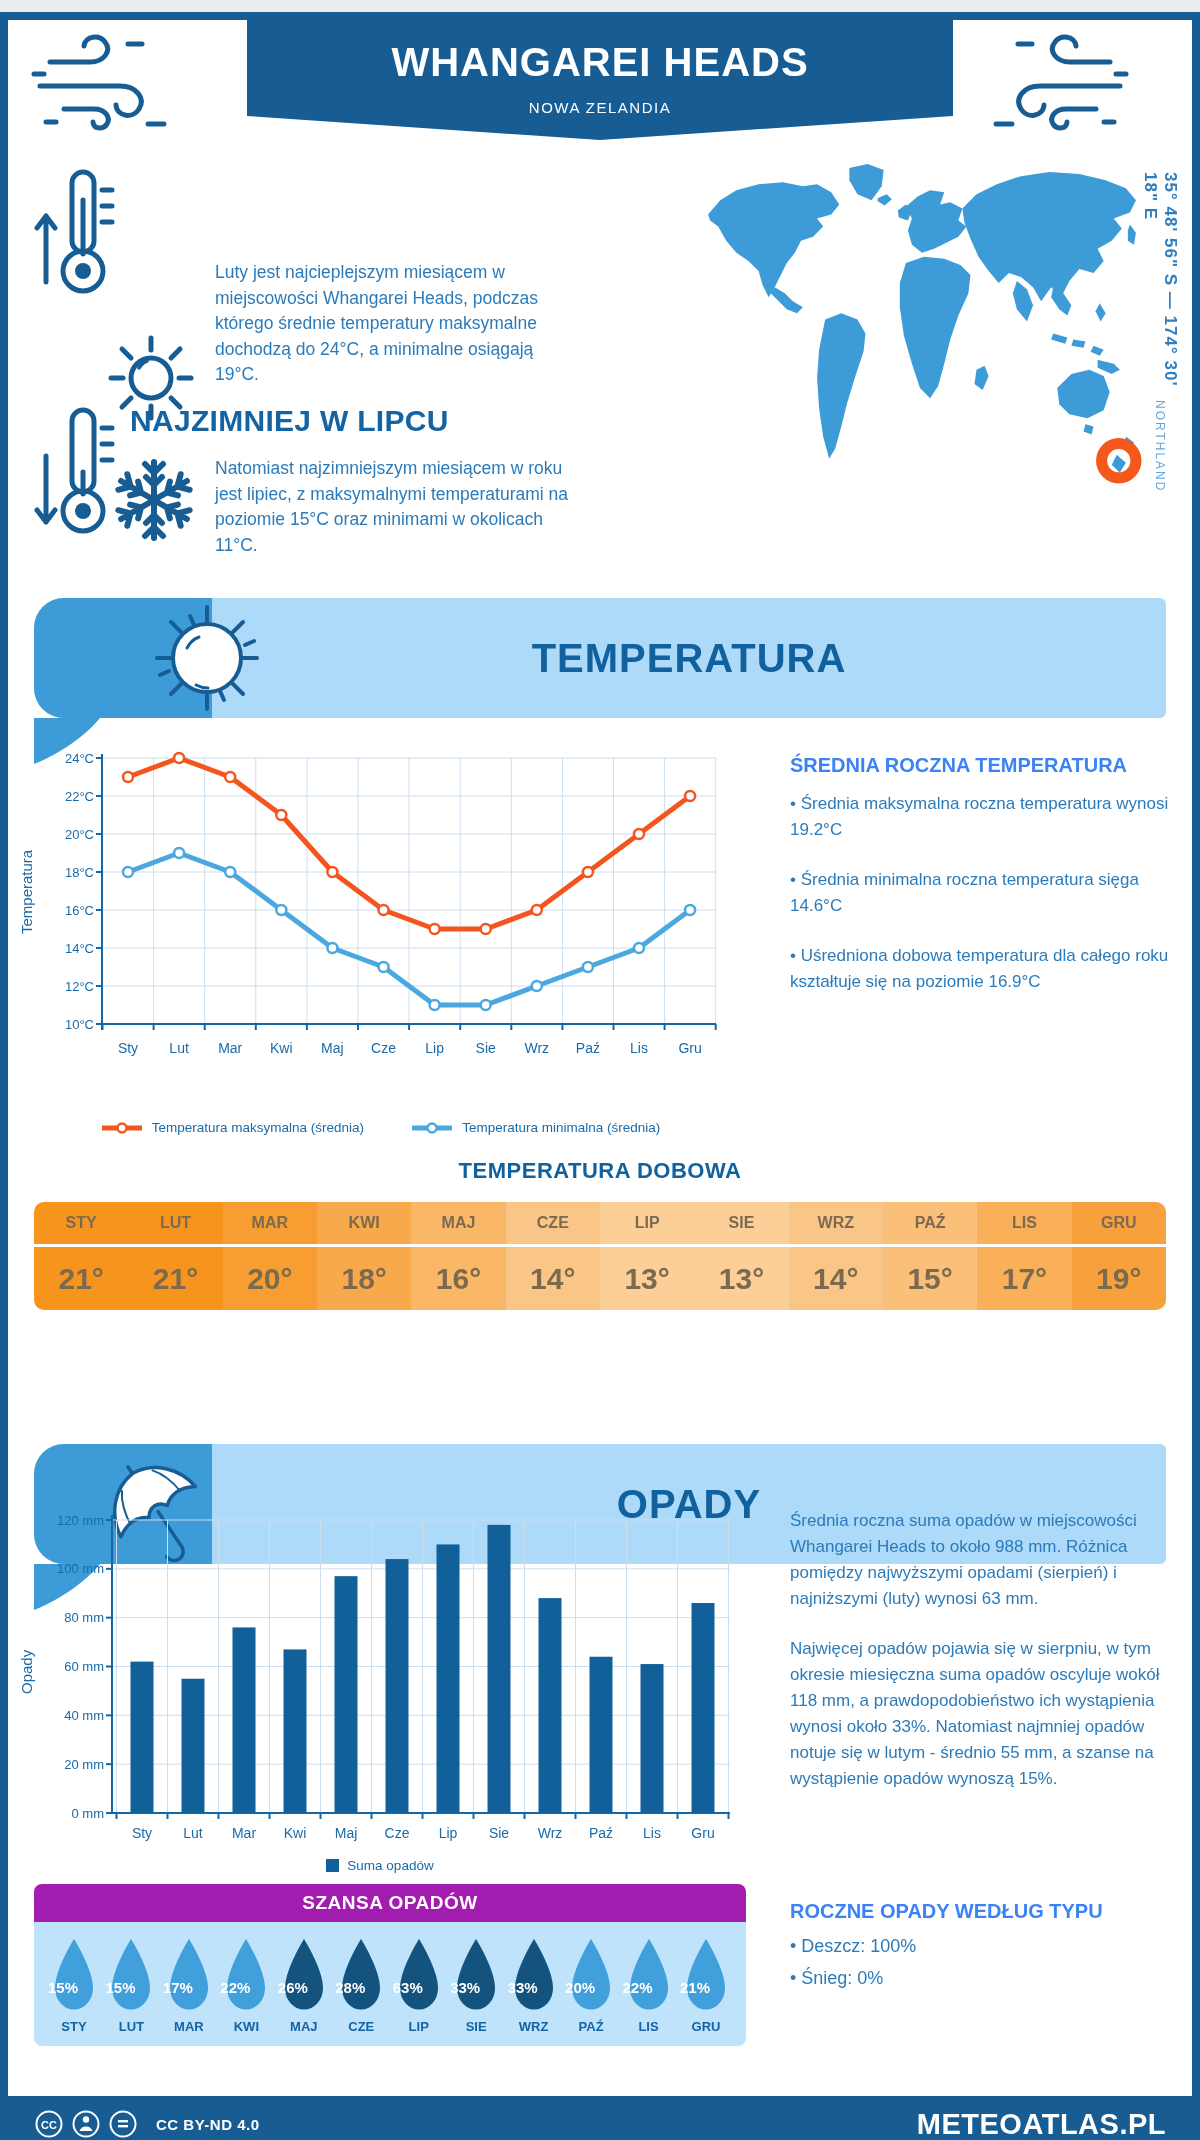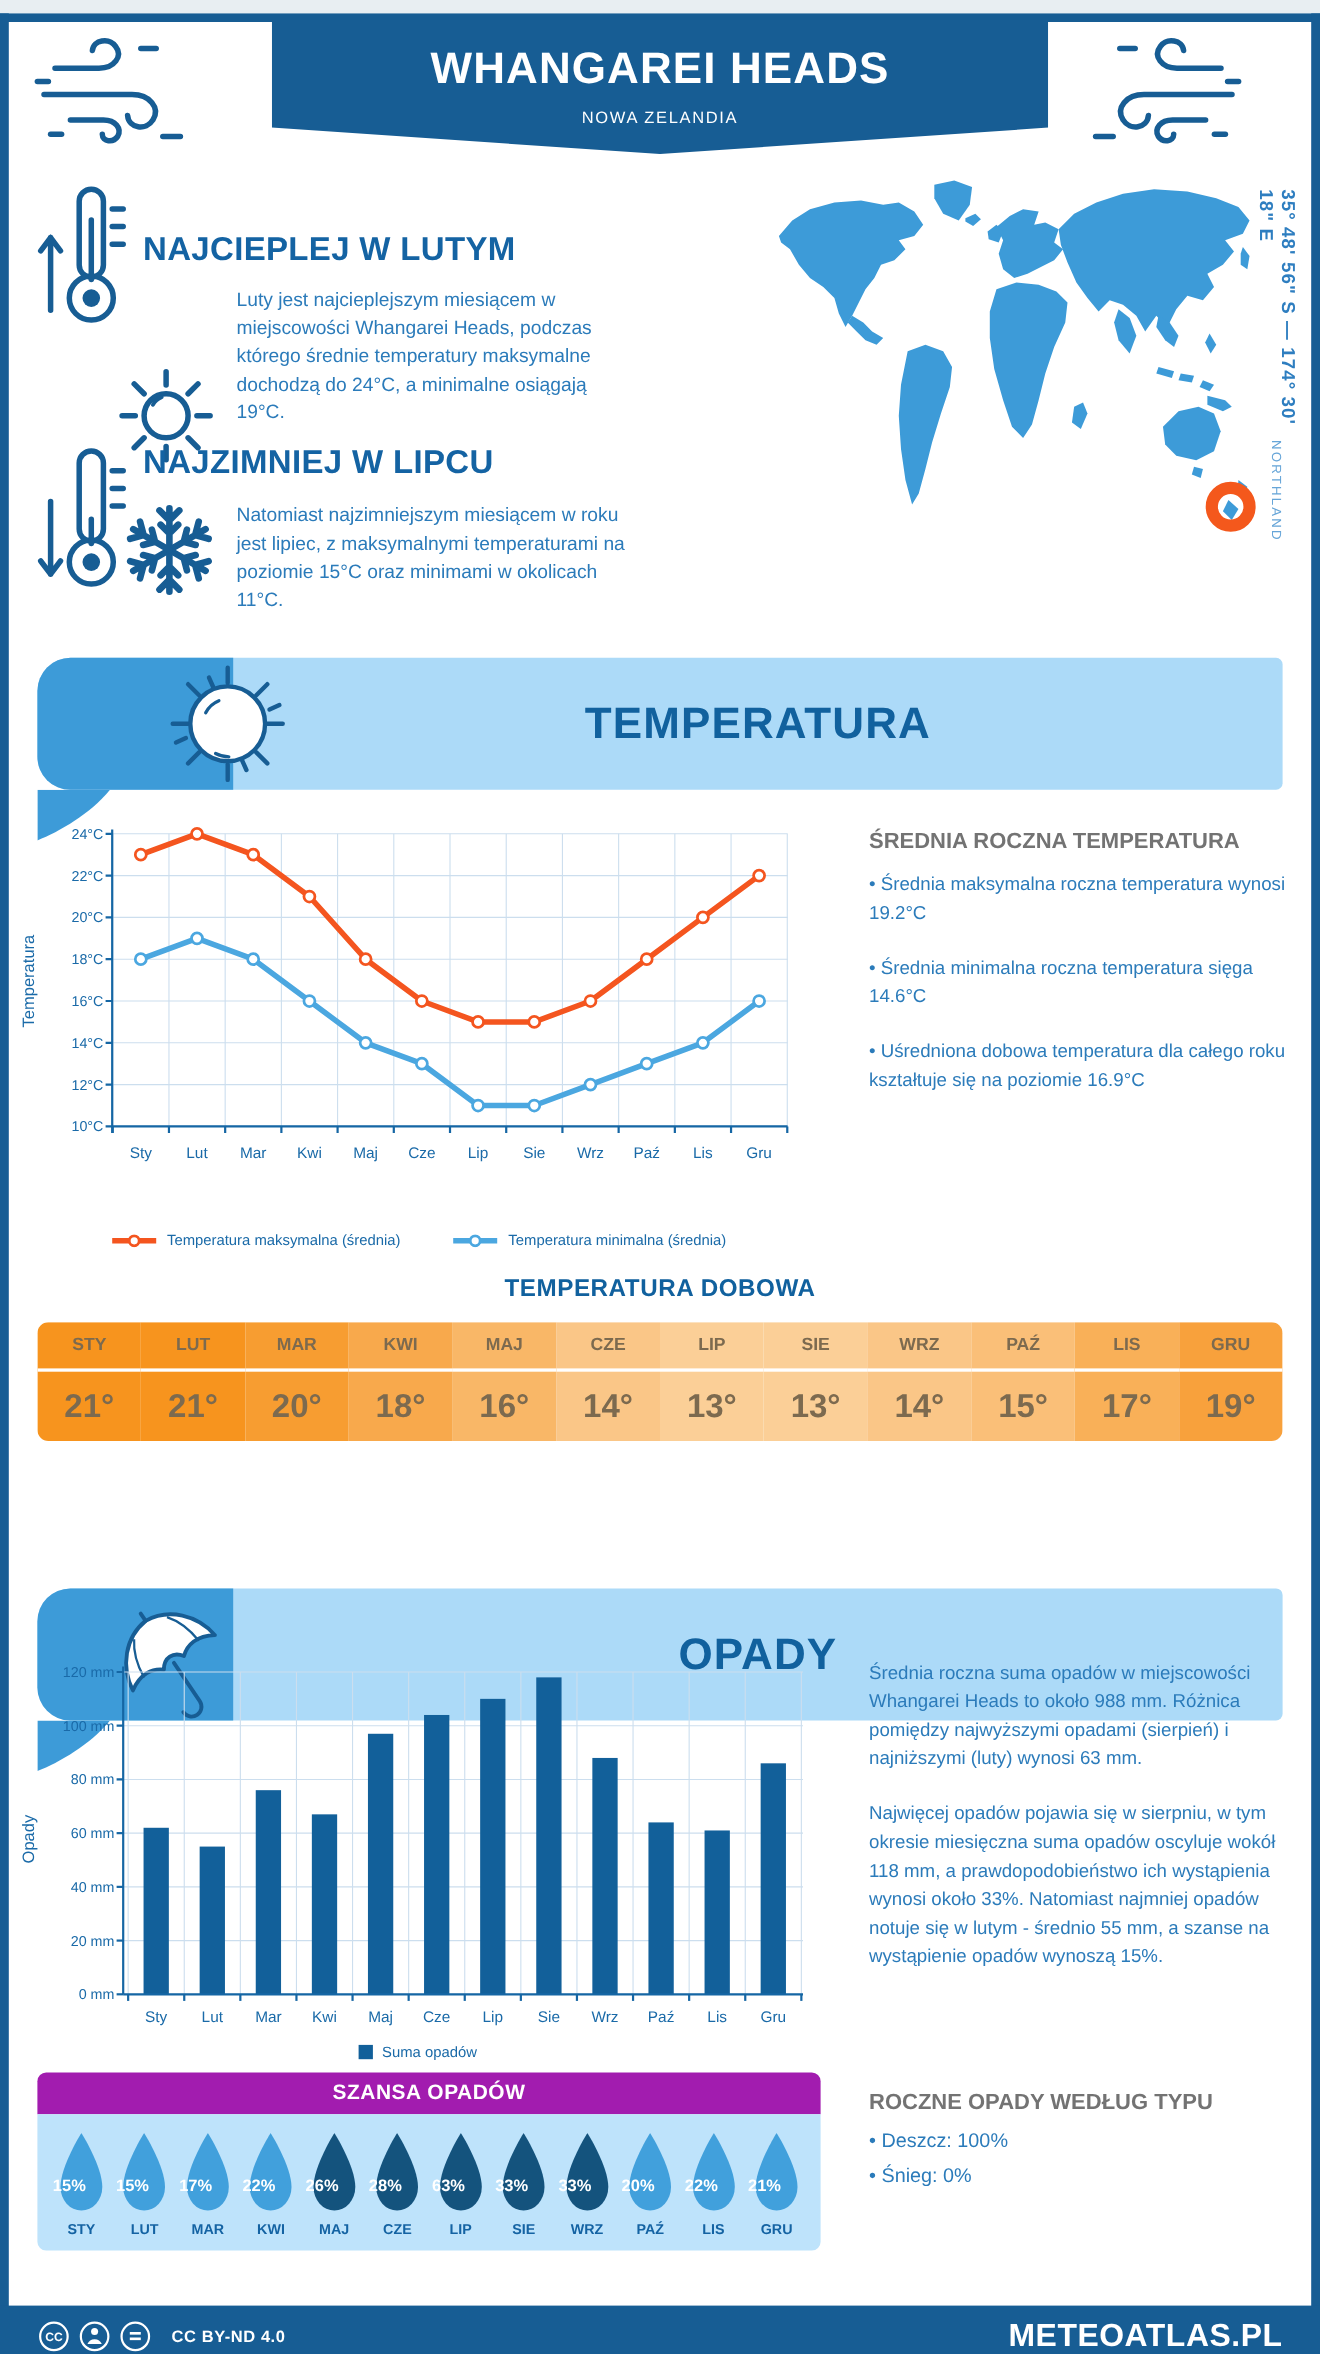--- a/index.html
+++ b/index.html
@@ -36,21 +36,21 @@
      color:#11619E;letter-spacing:0.5px;}
   .daily-table{left:34px;top:1190px;width:1132px;height:108px;display:flex;
      border-radius:10px;overflow:hidden;}
   .daily-cell{flex:1;display:flex;flex-direction:column;}
   .daily-cell .m{height:42px;display:flex;align-items:center;justify-content:center;
      font-size:16px;font-weight:bold;color:#7C6A4F;border-bottom:3px solid #fff;}
   .daily-cell .v{flex:1;display:flex;align-items:center;justify-content:center;
      font-size:30px;font-weight:bold;color:#7C6A4F;}
   
   .para-col p{margin:0 0 24px 0;font-size:17px;line-height:26px;color:#2B7BBA;}
-  .col-heading{font-size:20px;font-weight:bold;color:#737373;margin:0 0 14px 0;}
+  .col-heading{font-size:20px;font-weight:bold;color:#3b82f6;margin:0 0 14px 0;}
   
   .chance-panel{left:34px;top:1872px;width:712px;}
   .chance-header{height:38px;background:#a21caf;border-radius:8px 8px 0 0;color:#fff;
      display:flex;align-items:center;justify-content:center;font-size:19px;font-weight:bold;letter-spacing:0.5px;}
   .chance-body{background:#BEE3FB;border-radius:0 0 8px 8px;padding:16px 14px 12px 14px;
      display:flex;justify-content:space-between;}
   .drop-cell{width:52px;display:flex;flex-direction:column;align-items:center;position:relative;}
   .drop-pct{position:absolute;top:41px;left:0;width:100%;text-align:left;
      color:#fff;font-size:15px;font-weight:bold;}
   .drop-month{margin-top:5px;font-size:13px;font-weight:bold;color:#1463A3;}
@@ -104,21 +104,20 @@
   <span class="abs" style="left:28px;top:152px;">
     <svg width="96" height="142" viewBox="0 0 96 142" fill="none" stroke="#175D94" stroke-width="5" stroke-linecap="round">
       <path d="M18,118 V52 M18,52 l-9,12 M18,52 l9,12"></path>
       <rect x="44" y="8" width="22" height="80" rx="11"></rect>
       <circle cx="55" cy="107" r="20"></circle>
       <circle cx="55" cy="107" r="8" fill="#175D94" stroke="none"></circle>
       <path d="M55,36 V90"></path>
       <path d="M74,26 h10 M74,42 h10 M74,58 h10"></path>
     </svg>
   </span>
-  <div class="abs hl-heading" style="left:130px;top:198px;">NAJCIEPLEJ W LUTYM</div>
   <span class="abs" style="left:103px;top:316px;">
     <svg width="96" height="96" viewBox="0 0 96 96" fill="none" stroke="#175D94" stroke-width="5" stroke-linecap="round">
       <circle cx="48" cy="50" r="20"></circle>
       <path d="M36,40 a15,15 0 0 1 8,-7" stroke-width="3.5"></path>
       <path d="M76,50 H88"></path>
         <path d="M68,70 L77,79"></path>
         <path d="M48,78 V90"></path>
         <path d="M28,70 L19,79"></path>
       <path d="M20,50 H8"></path>
         <path d="M28,30 L19,21"></path>

